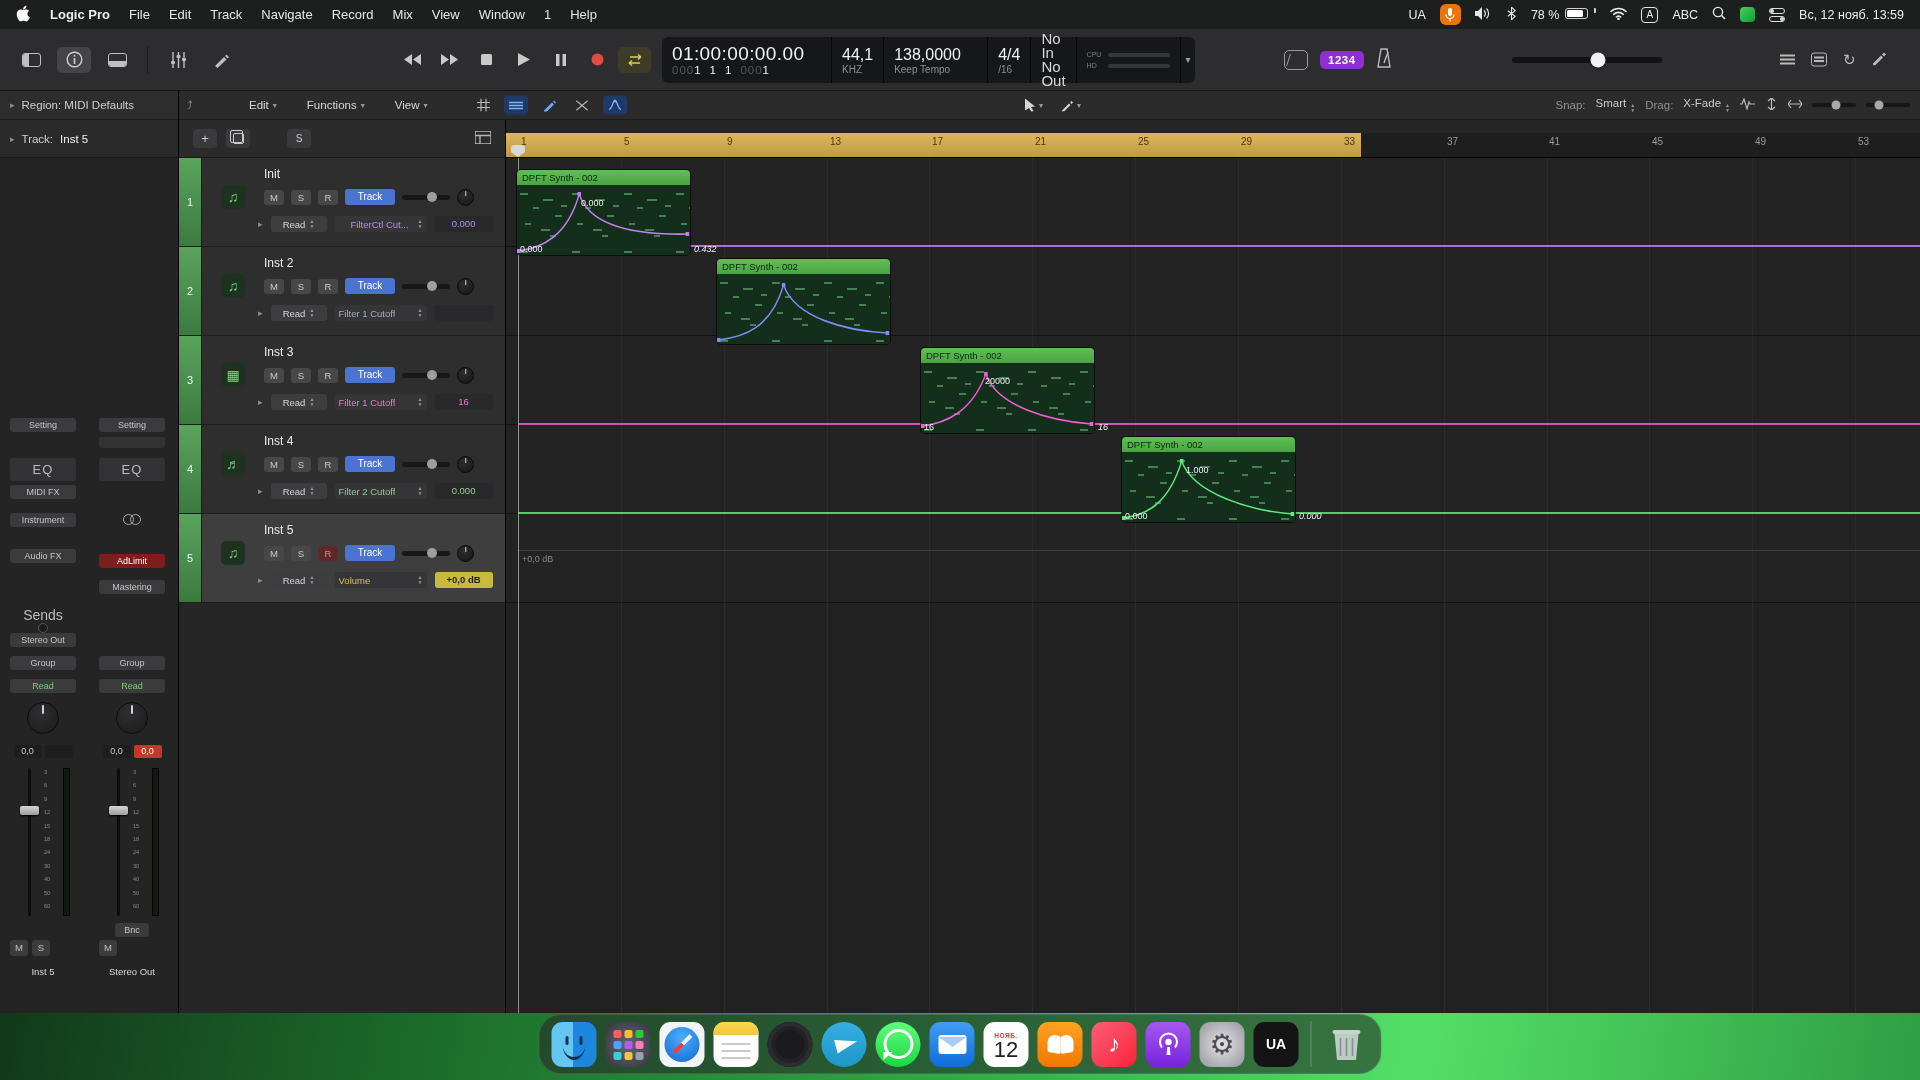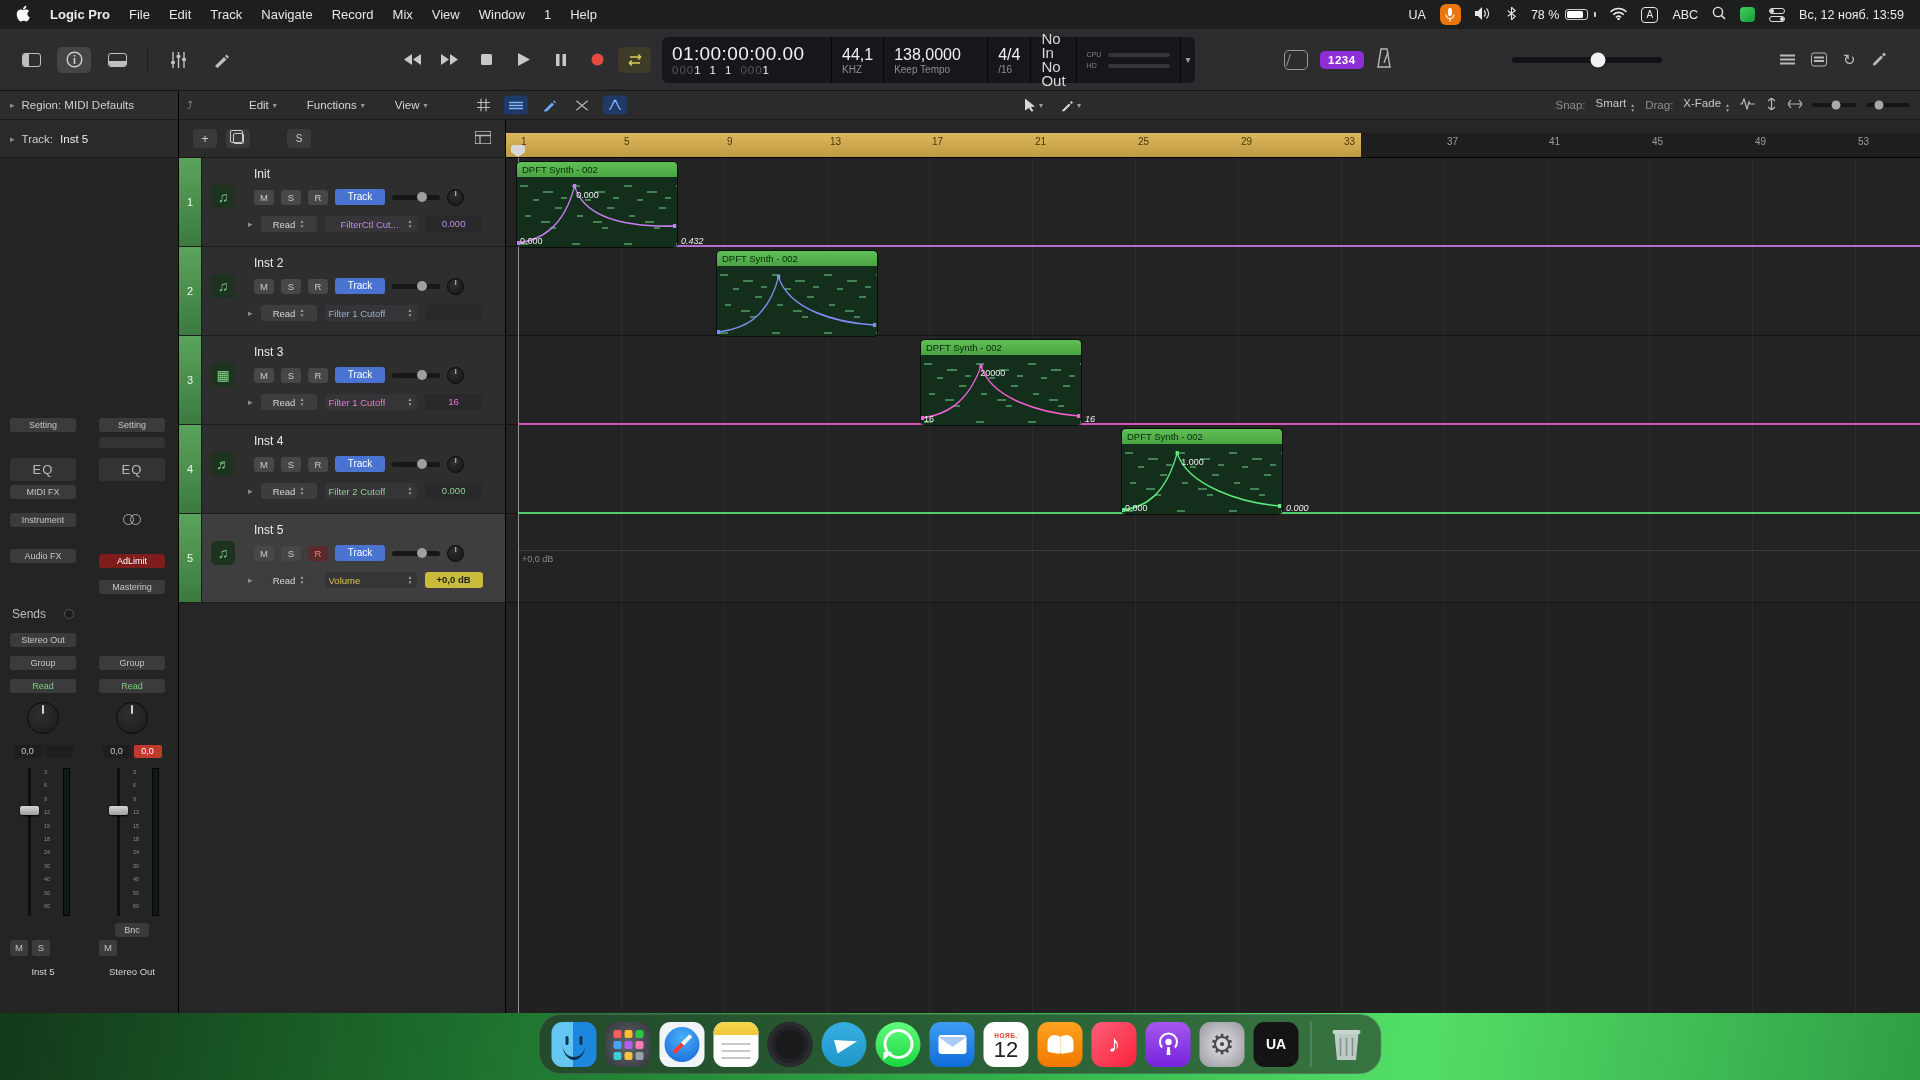--- a/index.html
+++ b/index.html
@@ -10,21 +10,21 @@
 
   
   .menubar { position:absolute; top:0; left:0; right:0; height:29px; background:#1d1f1e;
              display:flex; align-items:center; padding:0 16px; color:#ececec; font-size:13px; z-index:50; }
   .mb-left { display:flex; align-items:center; gap:19px; }
   .mb-app { font-weight:bold; }
   .mb-item { color:#e6e6e6; }
   .mb-right { margin-left:auto; display:flex; align-items:center; gap:14px; font-size:12.5px; }
   .mic-badge { width:21px; height:21px; border-radius:6px; background:#e8750e; display:flex; align-items:center; justify-content:center; }
   .abox { width:17px; height:16px; border:1.5px solid #e6e6e6; border-radius:4px; font-size:10px; display:flex; align-items:center; justify-content:center; }
-  .batt { display:flex; align-items:center; gap:6px; }
+  .batt { display:flex; align-items:flex-start; gap:6px; }
   .batt-body { width:23px; height:11px; border:1px solid #cfcfcf; border-radius:3px; position:relative; }
   .batt-body::before { content:""; position:absolute; left:1px; top:1px; bottom:1px; width:75%; background:#fff; border-radius:1.5px; }
   .batt-tip { width:2px; height:5px; background:#cfcfcf; border-radius:0 1px 1px 0; }
   .cc-icon { display:flex; flex-direction:column; gap:2px; }
   .cc-icon i { display:block; width:16px; height:6px; border:1px solid #ddd; border-radius:3px; }
   .cc-icon i::before{ content:""; display:block; width:4px; height:4px; background:#ddd; border-radius:50%; margin-top:0px; }
   .cc-icon i:last-child::before{ margin-left:10px; }
   .green-dot { width:15px; height:15px; border-radius:4px; background:linear-gradient(135deg,#44d05c,#149b3a); }
 
   
@@ -88,21 +88,21 @@
   .disc { color:#8e8e8e; font-size:9px; }
   .insp-body { flex:1; position:relative; background:#242424; }
   .strip { position:absolute; top:260px; width:66px; }
   .strip.s1 { left:10px; } .strip.s2 { left:99px; }
   .s-row { position:absolute; left:0; right:0; }
   .sbtn { background:#3b3b3d; border-radius:3px; color:#c6c6c6; font-size:9px; text-align:center; padding:2px 1px; white-space:nowrap; overflow:hidden; }
   .sbtn.eq { font-size:13px; color:#b9b9b9; padding:4px 0; letter-spacing:1px; background:#333335; }
   .sbtn.blue { background:#7f1d1d; color:#fff; }
   .sbtn.readg { color:#7ad07a; }
   .slotbox { background:#333335; border-radius:3px; height:11px; }
-  .sends-row { display:flex; align-items:center; justify-content:space-between; color:#bdbdbd; font-size:12px; padding:0 2px; }
+  .sends-row { display:flex; align-items:center; justify-content:space-between; color:#bdbdbd; font-size:14px; padding:0 2px;flex-direction:column; }
   .mini-knob { width:10px; height:10px; border-radius:50%; background:#1c1c1c; border:1px solid #555; }
   .pan { width:32px; height:32px; margin:0 auto; border-radius:50%; background:radial-gradient(circle at 40% 35%,#2f2f31,#1a1a1c); border:1px solid #0c0c0c; position:relative; }
   .pan::after { content:""; position:absolute; left:50%; top:2px; width:2px; height:9px; background:#d2d2d2; transform:translateX(-50%); border-radius:1px; }
   .valrow { display:flex; gap:3px; justify-content:center; }
   .vbox { width:28px; height:13px; background:#1e1e20; border-radius:2px; color:#c9c9c9; font-size:9px; text-align:center; line-height:13px; }
   .vbox.red { background:#c0392b; color:#fff; }
   .fader { position:absolute; top:348px; height:152px; left:4px; width:58px; }
   .groove { position:absolute; left:14px; top:2px; bottom:2px; width:3px; background:#0d0d0e; border-radius:2px; }
   .cap { position:absolute; left:6px; top:40px; width:19px; height:9px; background:linear-gradient(#d6d6d6,#9e9e9e); border-radius:2px; box-shadow:0 1px 2px #000; }
   .scale { position:absolute; left:30px; top:0; font-size:5.5px; line-height:13.4px; color:#8c8c8c; white-space:pre-line; }
@@ -141,21 +141,21 @@
   .tracklist { width:327px; border-right:1px solid #000; background:#262626; display:flex; flex-direction:column; }
   .tl-hdr { height:38px; background:#2b2b2b; border-bottom:1px solid #181818; display:flex; align-items:center; gap:9px; padding:0 14px; position:relative; }
   .hbtn { width:24px; height:19px; background:#3a3a3c; border-radius:4px; color:#c9c9c9; font-size:13px; display:flex; align-items:center; justify-content:center; }
   .copy-ic { width:11px; height:11px; border:1.5px solid #c9c9c9; border-radius:2px; position:relative; }
   .copy-ic::before { content:""; position:absolute; left:-4px; top:-4px; width:11px; height:11px; border:1.5px solid #c9c9c9; border-radius:2px; }
   .hbtn.sb { margin-left:28px; font-size:10px; }
   .tl-hdr .right-ic { position:absolute; right:14px; }
   .trow { height:89px; border-bottom:1px solid #1d1d1d; background:#2e2e2e; display:flex; }
   .trow.sel { background:#3e3e3e; }
   .tnum { width:23px; background:linear-gradient(180deg,#5aa45c,#3c7a40); border-right:1px solid #1c1c1c; color:#eefdee; font-size:11px; display:flex; align-items:center; justify-content:center; }
-  .tbodyc { flex:1; padding:0 6px 0 2px; }
+  .tbodyc { flex:1; padding:0 6px 0 12px; }
   .tname { margin:9px 0 0 50px; color:#ececec; font-size:12px; }
   .tctl { margin:4px 0 0 7px; display:flex; align-items:center; gap:7px; }
   .ticon { width:24px; height:24px; border-radius:5px; background:#1d3320; color:#7fd884; font-size:14px; display:flex; align-items:center; justify-content:center; }
   .msr { width:20px; height:15px; background:#474747; border-radius:3px; color:#cacaca; font-size:9.5px; text-align:center; line-height:15px; }
   .msr.m1 { margin-left:12px; }
   .msr.recred { color:#ff7b7b; background:#5a2a2a; }
   .trackbtn { width:50px; height:16px; background:#4a73d2; border-radius:3px; color:#fff; font-size:10px; text-align:center; line-height:16px; }
   .tslider { width:48px; height:5px; background:#171717; border-radius:3px; position:relative; }
   .tslider i { position:absolute; left:62%; top:50%; width:10px; height:10px; background:#9f9f9f; border-radius:50%; transform:translate(-50%,-50%); }
   .tpan { width:17px; height:17px; border-radius:50%; background:radial-gradient(circle at 40% 35%,#2e2e30,#151517); border:1px solid #0a0a0a; position:relative; }
@@ -176,21 +176,21 @@
   .ruler-num.dk { color:#4a3805; }
   .playhead-cap { position:absolute; left:5px; bottom:0; width:14px; height:12px; background:#d8d8d8; border-radius:3px 3px 0 0; clip-path:polygon(0 0,100% 0,100% 60%,50% 100%,0 60%); }
   .lanes { flex:1; position:relative; overflow:hidden; }
   .lane { height:89px; border-bottom:1px solid rgba(0,0,0,.45); background:#232323; }
   .gridlines { position:absolute; inset:0; background:repeating-linear-gradient(90deg, rgba(255,255,255,.045) 0 1px, transparent 1px 102.857px); background-position:12px 0; pointer-events:none; }
   .playline { position:absolute; left:12px; top:0; bottom:0; width:1px; background:rgba(230,230,230,.55); }
   .autoline { position:absolute; left:12px; right:0; height:1.5px; opacity:.85; }
   .vol-line { position:absolute; left:12px; right:0; top:392px; height:1px; background:rgba(255,255,255,.12); }
   .vol-lbl { position:absolute; left:16px; top:396px; font-size:9px; color:#9a9a9a; opacity:.85; }
 
-  .region { position:absolute; width:160px; height:85px; border-radius:4px; box-shadow:0 0 0 1px rgba(0,0,0,.65); }
+  .region { position:absolute; width:173px; height:85px; border-radius:4px; box-shadow:0 0 0 1px rgba(0,0,0,.65);margin-top:8px; }
   .rg1 { left:11px;  top:4px; }
   .rg2 { left:211px; top:93px; }
   .rg3 { left:415px; top:182px; }
   .rg4 { left:616px; top:271px; }
   .rhdr { height:15px; background:linear-gradient(#5fc055,#4aa342); border-radius:4px 4px 0 0; color:#07290c; font-size:9.5px; line-height:15px; padding:0 5px; white-space:nowrap; overflow:hidden; }
   .rbody { position:relative; height:70px; background:#142e1c; border-radius:0 0 4px 4px; overflow:visible; }
   .rbody svg.notes, .rbody svg.curve { position:absolute; inset:0; width:100%; height:100%; }
   .r-peak { position:absolute; left:37%; top:13px; font-size:9px; color:#efefef; }
   .r-start { position:absolute; left:3px; bottom:1px; font-size:9px; color:#efefef; }
   .r-end { position:absolute; right:-4px; bottom:1px; transform:translateX(100%); font-size:9px; color:#efefef; white-space:nowrap;font-style:italic; }

